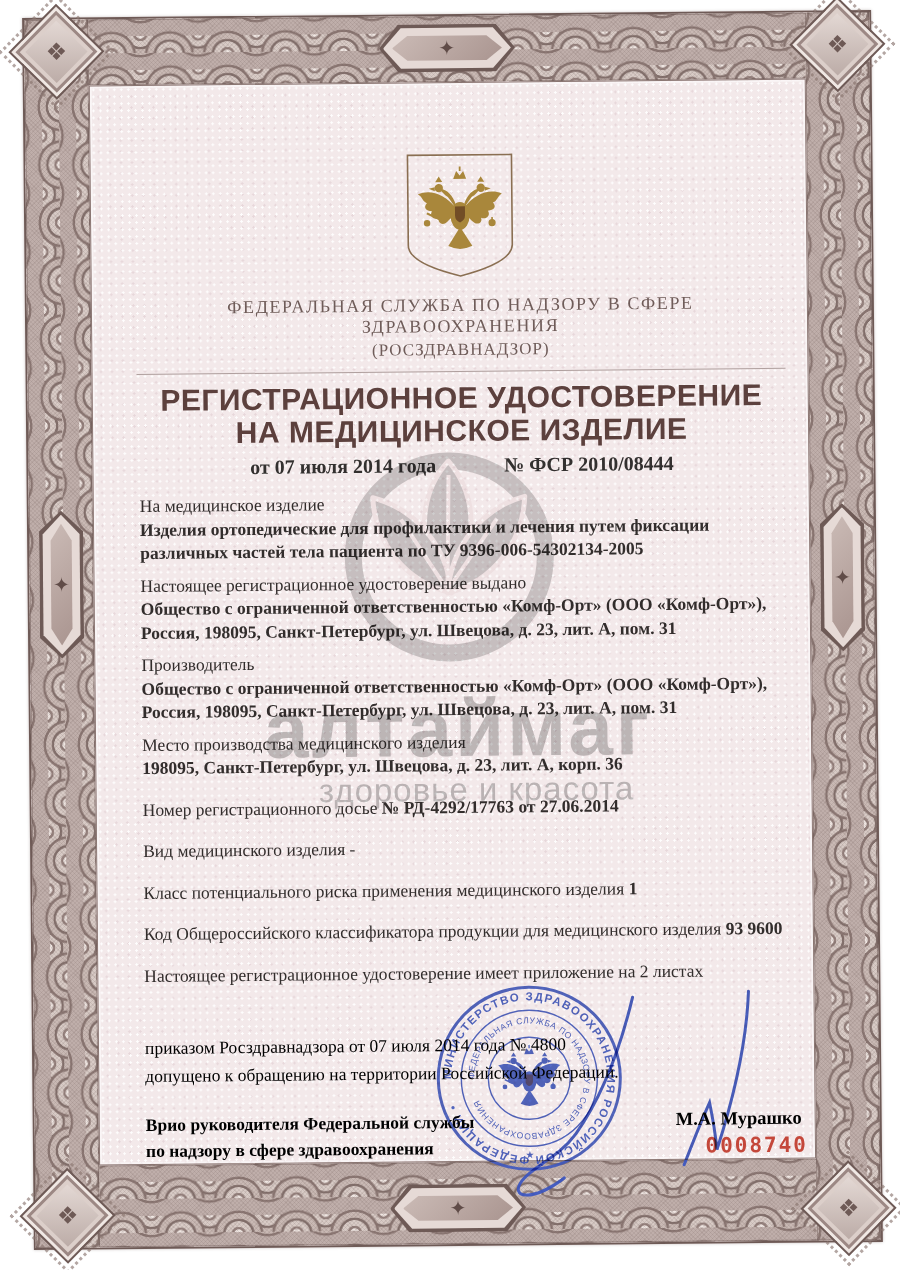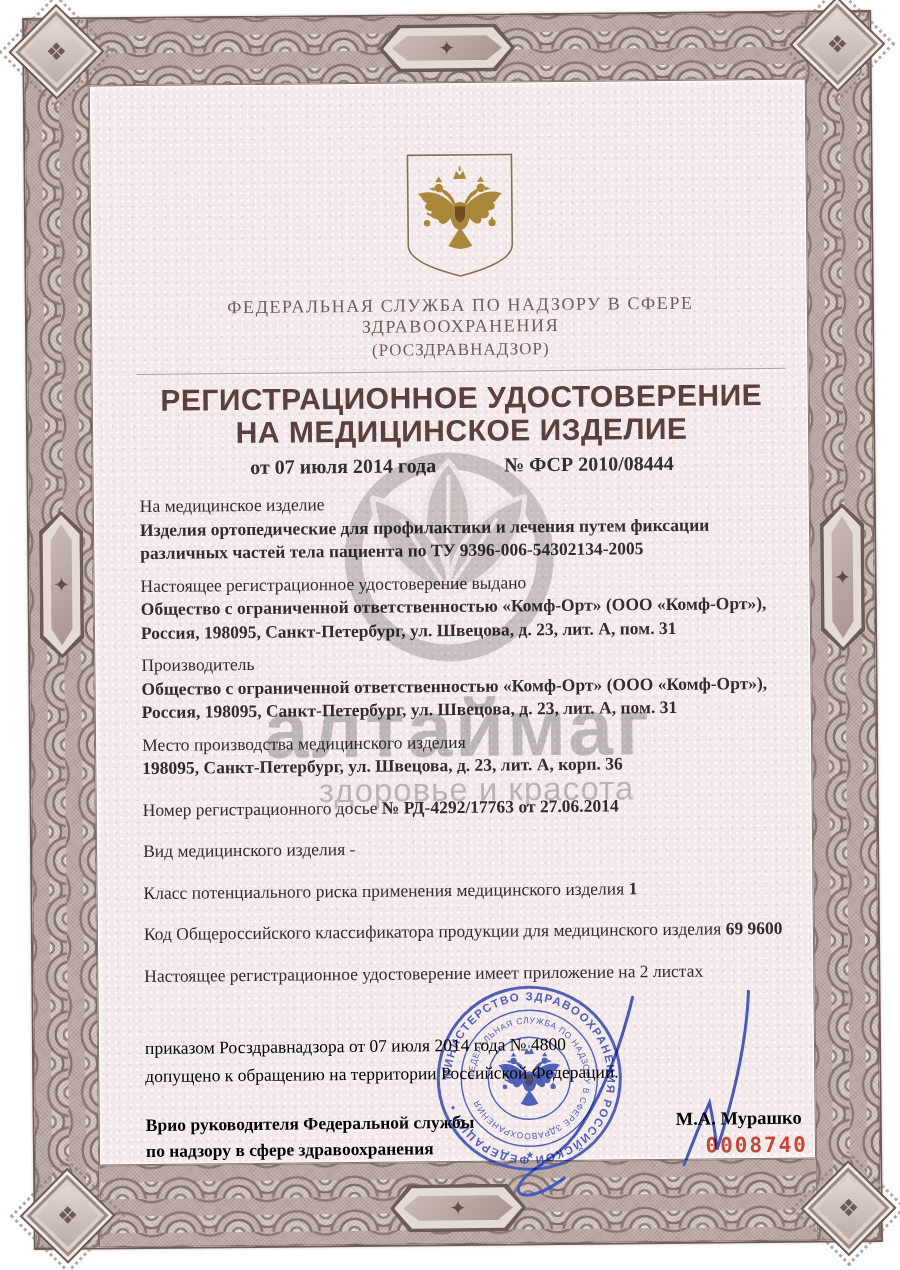--- a/index.html
+++ b/index.html
@@ -222,21 +222,21 @@
           <span class="b">Изделия ортопедические для профилактики и лечения путем фиксации различных частей тела пациента по ТУ 9396-006-54302134-2005</span></p>
         <p><span>Настоящее регистрационное удостоверение выдано</span><br>
           <span class="b">Общество с ограниченной ответственностью «Комф-Орт» (ООО «Комф-Орт»), Россия, 198095, Санкт-Петербург, ул. Швецова, д. 23, лит. А, пом. 31</span></p>
         <p><span>Производитель</span><br>
           <span class="b">Общество с ограниченной ответственностью «Комф-Орт» (ООО «Комф-Орт»), Россия, 198095, Санкт-Петербург, ул. Швецова, д. 23, лит. А, пом. 31</span></p>
         <p><span>Место производства медицинского изделия</span><br>
           <span class="b">198095, Санкт-Петербург, ул. Швецова, д. 23, лит. А, корп. 36</span></p>
         <p class="single"><span>Номер регистрационного досье </span><span class="b">№ РД-4292/17763 от 27.06.2014</span></p>
         <p class="single"><span>Вид медицинского изделия -</span></p>
         <p class="single"><span>Класс потенциального риска применения медицинского изделия </span><span class="b">1</span></p>
-        <p class="single"><span>Код Общероссийского классификатора продукции для медицинского изделия </span><span class="b">69 9600</span></p>
+        <p class="single"><span>Код Общероссийского классификатора продукции для медицинского изделия </span><span class="b">93 9600</span></p>
         <p class="single"><span>Настоящее регистрационное удостоверение имеет приложение на 2 листах</span></p>
       </div>
     </div>
 
     <div class="footer-block">
       <div>приказом Росздравнадзора от 07 июля 2014 года № 4800</div>
       <div>допущено к обращению на территории Российской Федерации.</div>
       <div class="signer-title">
         <div>Врио руководителя Федеральной службы</div>
         <div>по надзору в сфере здравоохранения</div>

